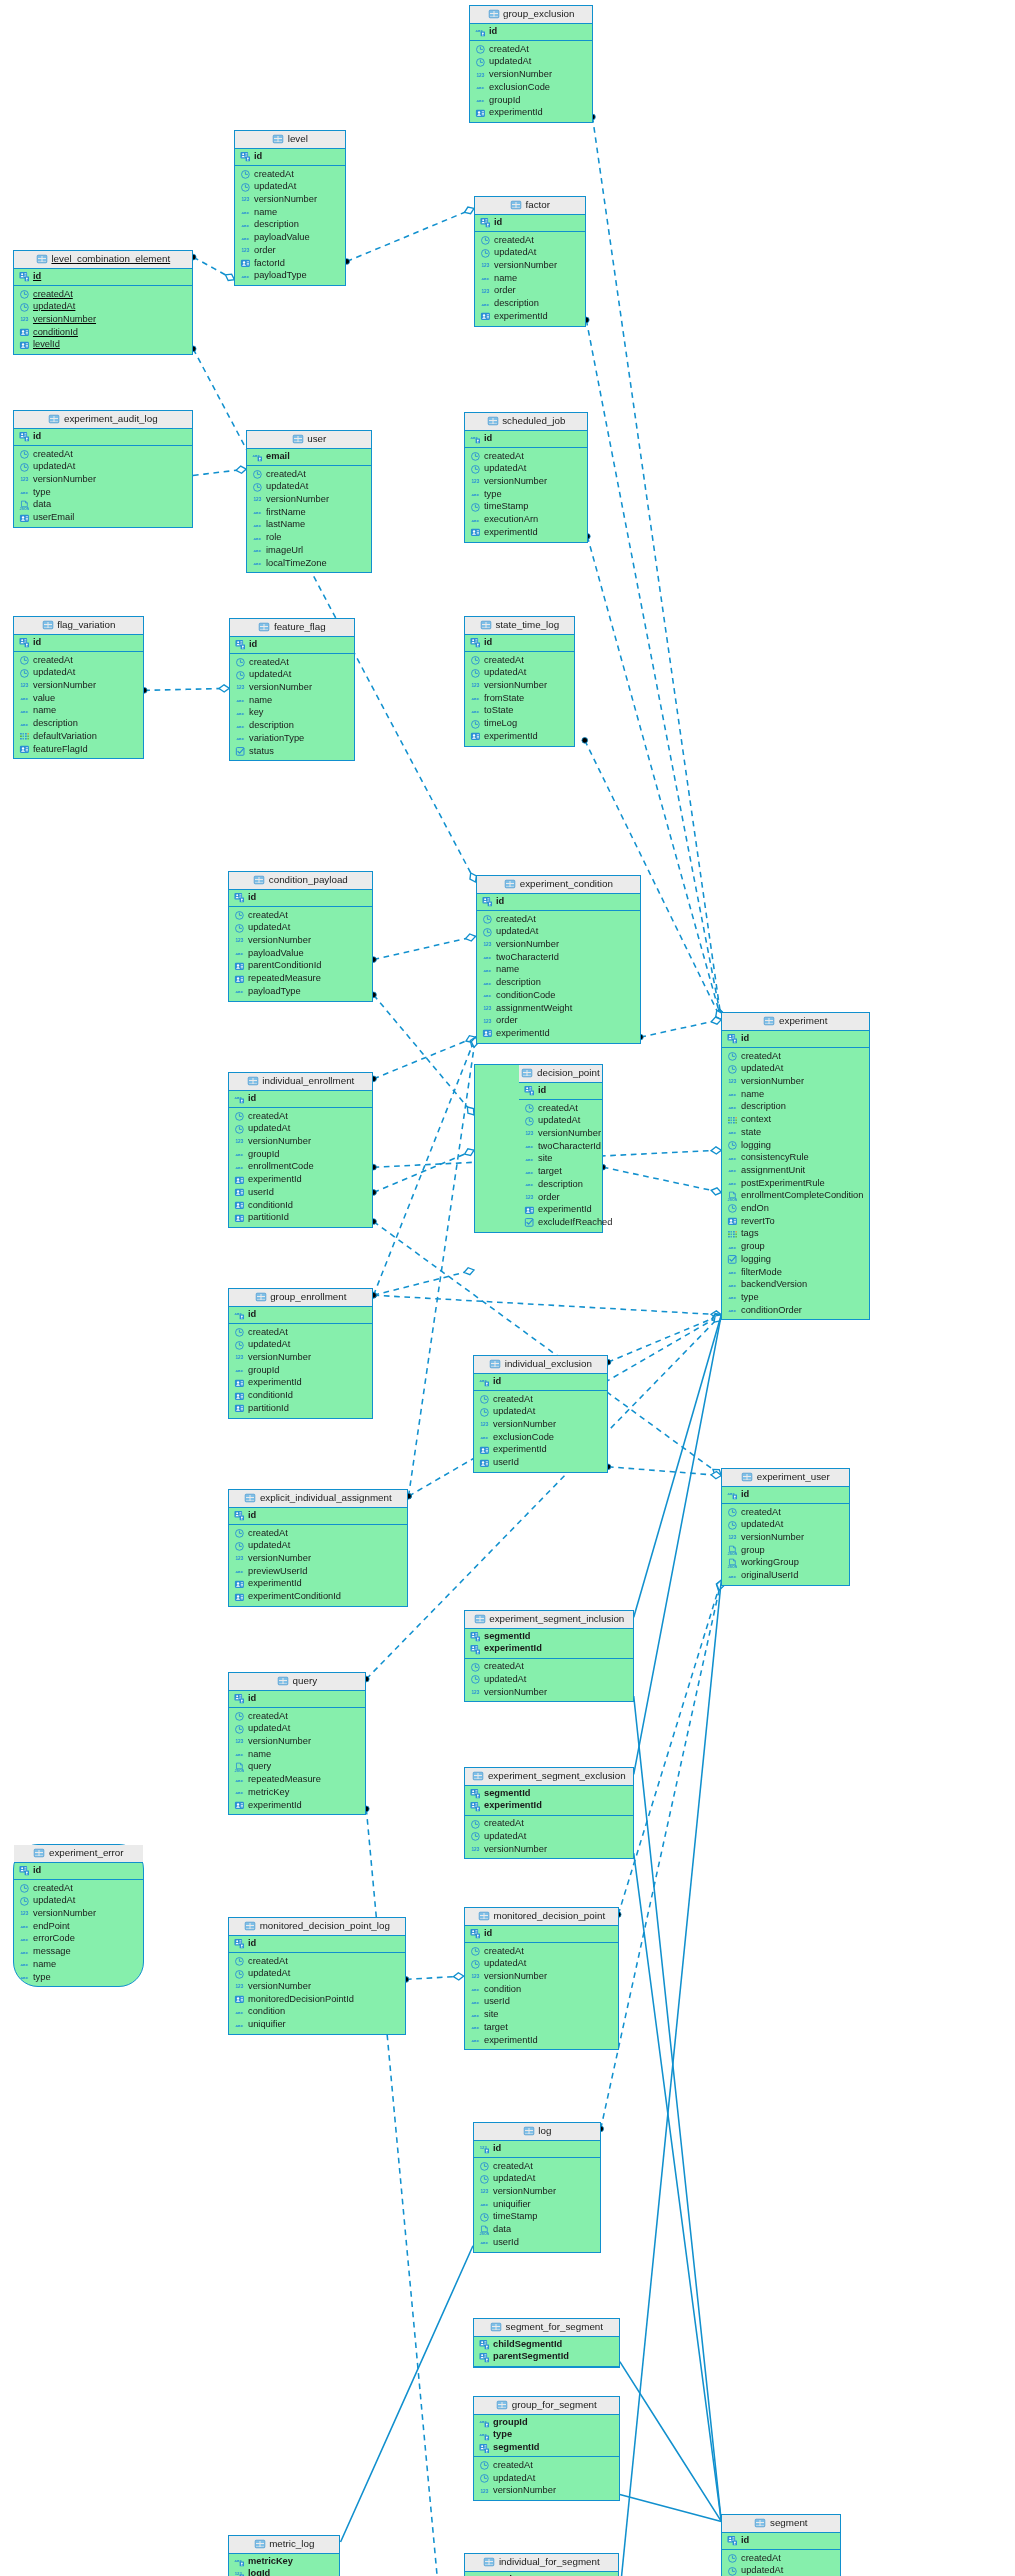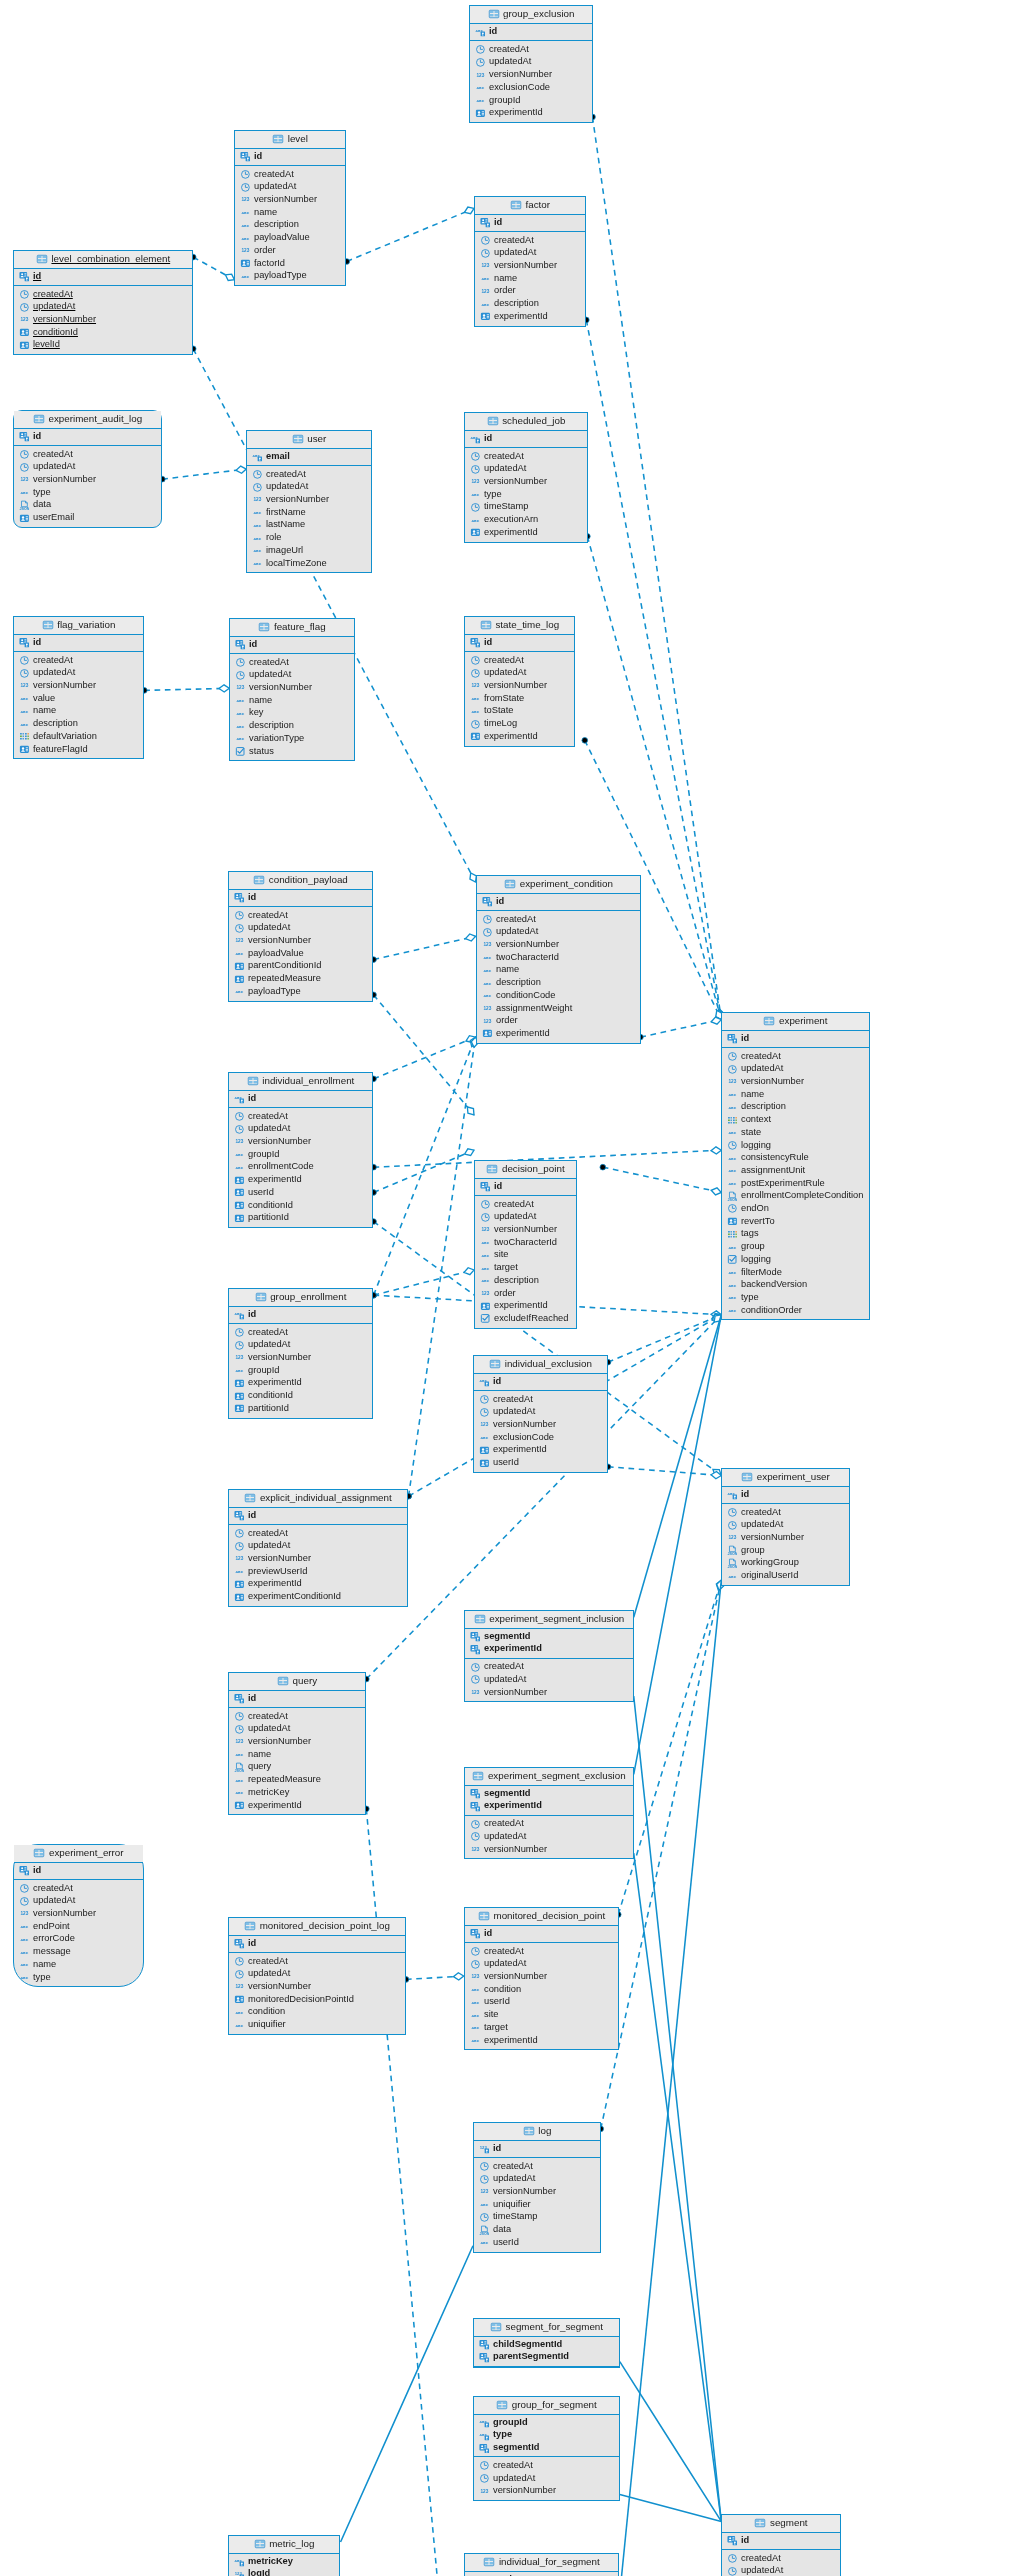--- a/index.html
+++ b/index.html
@@ -18,21 +18,21 @@
   #edges {
     position: absolute;
     left: 0; top: 0;
     width: 1016px; height: 3525px;
     pointer-events: none;
     z-index: 1;
   }
   .entity {
     position: absolute;
     border: 1.5px solid #1190ce;
-    background: #e5e5e5;
+    background: #86efac;
     z-index: 5;
   }
   .entity-header {
     background: #ebebeb;
     border-bottom: 1px solid #1190ce;
     text-align: center;
     padding: 2.1px 5.2px 2.6px 5.2px;
     font-size: 9.8px;
     color: #1a1a1a;
     white-space: nowrap;
@@ -626,21 +626,21 @@
               <path d="M4.7 17.4c0.6-2.4 2.3-3.6 4.3-3.6s3.7 1.2 4.3 3.6z" fill="#ffffff"></path>
               <rect x="15" y="7.6" width="5" height="1.7" fill="#ffffff"></rect>
               <rect x="15" y="11" width="5" height="1.7" fill="#ffffff"></rect>
               <rect x="15" y="14.4" width="5" height="1.7" fill="#ffffff"></rect>
             </svg>
           </span>
           <span>levelId</span>
         </div>
       </div>
     </div>
-    <div class="entity" style="left: 13px; top: 410px; width: 149px; border-radius: 9px;">
+    <div class="entity" style="left: 13px; top: 410px; width: 180px;">
       <div class="entity-header">
         <span class="tbl-ico">
           <svg viewBox="0 0 24 24" xmlns="http://www.w3.org/2000/svg">
             <rect x="2.5" y="4.5" width="19" height="15" rx="1.5" fill="none" stroke="#4d9fd6" stroke-width="2"></rect>
             <rect x="4" y="6" width="7" height="4" fill="#7fc0e8"></rect>
             <rect x="13" y="6" width="7" height="4" fill="#7fc0e8"></rect>
             <rect x="4" y="12" width="7" height="5" fill="#7fc0e8"></rect>
             <rect x="13" y="12" width="7" height="5" fill="#7fc0e8"></rect>
           </svg>
         </span>
@@ -1575,21 +1575,21 @@
               <path d="M4.7 17.4c0.6-2.4 2.3-3.6 4.3-3.6s3.7 1.2 4.3 3.6z" fill="#ffffff"></path>
               <rect x="15" y="7.6" width="5" height="1.7" fill="#ffffff"></rect>
               <rect x="15" y="11" width="5" height="1.7" fill="#ffffff"></rect>
               <rect x="15" y="14.4" width="5" height="1.7" fill="#ffffff"></rect>
             </svg>
           </span>
           <span>partitionId</span>
         </div>
       </div>
     </div>
-    <div class="entity" style="left: 474px; top: 1160px; width: 103px;">
+    <div class="entity" style="left: 474px; top: 1064px; width: 129px; padding-left: 44px;">
       <div class="entity-header">
         <span class="tbl-ico">
           <svg viewBox="0 0 24 24" xmlns="http://www.w3.org/2000/svg">
             <rect x="2.5" y="4.5" width="19" height="15" rx="1.5" fill="none" stroke="#4d9fd6" stroke-width="2"></rect>
             <rect x="4" y="6" width="7" height="4" fill="#7fc0e8"></rect>
             <rect x="13" y="6" width="7" height="4" fill="#7fc0e8"></rect>
             <rect x="4" y="12" width="7" height="5" fill="#7fc0e8"></rect>
             <rect x="13" y="12" width="7" height="5" fill="#7fc0e8"></rect>
           </svg>
         </span>

